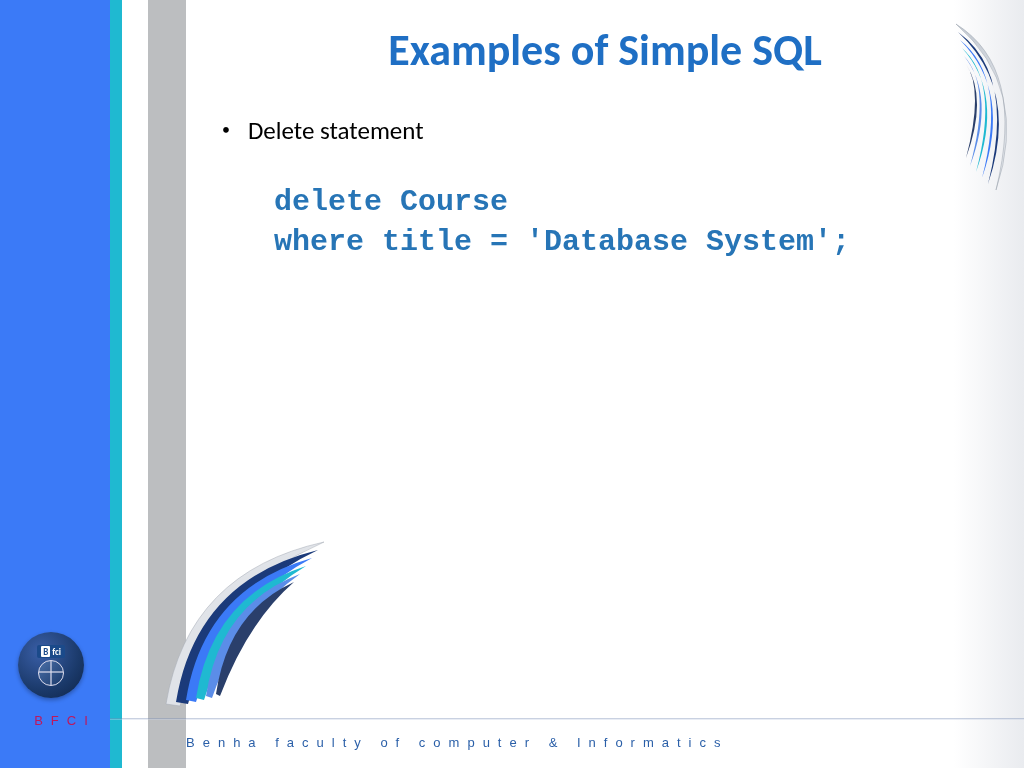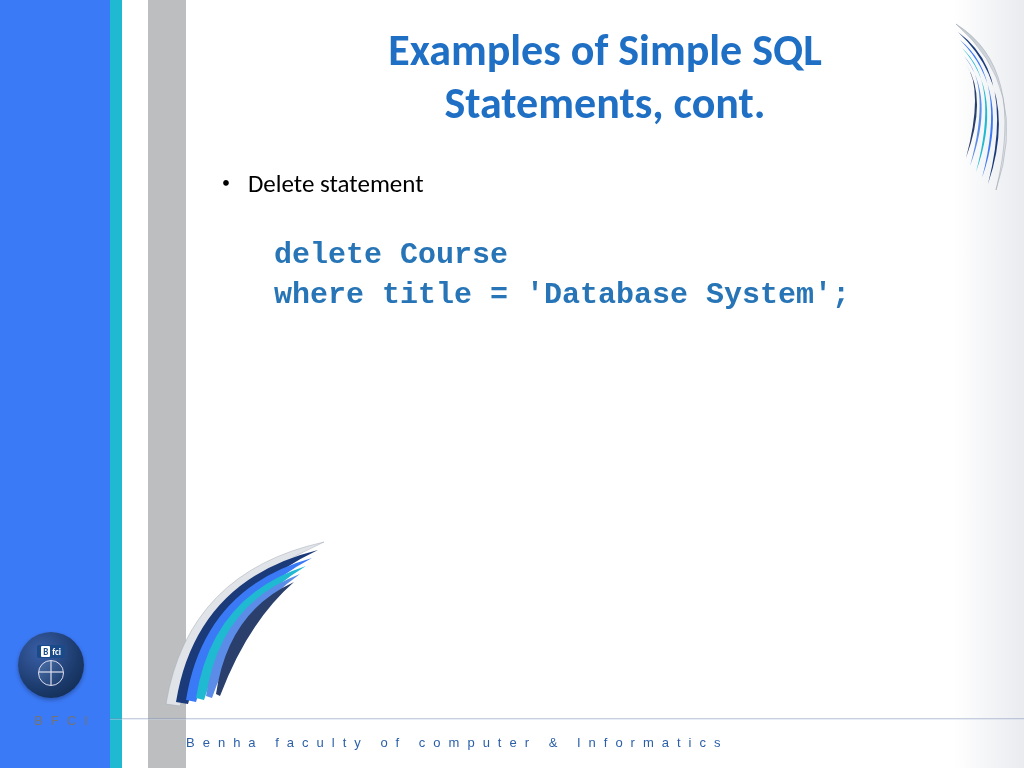--- a/index.html
+++ b/index.html
@@ -106,21 +106,21 @@
     }
     .logo-globe::before { left: 0; right: 0; top: 45%; height: 0; }
     .logo-globe::after { top: 0; bottom: 0; left: 45%; width: 0; }
     .bfci-label {
       position: absolute;
       left: 0; bottom: 40px;
       width: 130px;
       text-align: center;
       letter-spacing: 8px;
       font-size: 13px;
-      color: #737373;
+      color: #be185d;
       font-family: Arial, sans-serif;
     }
     .footer-line {
       position: absolute;
       left: 110px; right: 0; bottom: 48px;
       height: 2px;
       background: linear-gradient(to right, rgba(150,170,200,0.3), rgba(150,170,200,0.6), rgba(150,170,200,0.3));
       border-top: 1px solid rgba(120,140,180,0.4);
       border-bottom: 1px solid rgba(200,210,230,0.4);
     }
@@ -151,21 +151,20 @@
 
 <div class="left-sidebar"></div>
 <div class="teal-stripe"></div>
 <div class="grey-stripe"></div>
 
 <div class="content">
   <div class="content-fade-right"></div>
 
   <h1 class="title">
     <span>Examples of Simple SQL</span><br>
-    <span>Statements, cont.</span>
   </h1>
 
   <div class="bullet-list">
     <div class="bullet-row">
       <span class="bullet-dot">•</span>
       <span class="bullet-text">Delete statement</span>
     </div>
     <div class="code-block">delete Course
 where title = 'Database System';</div>
   </div>

